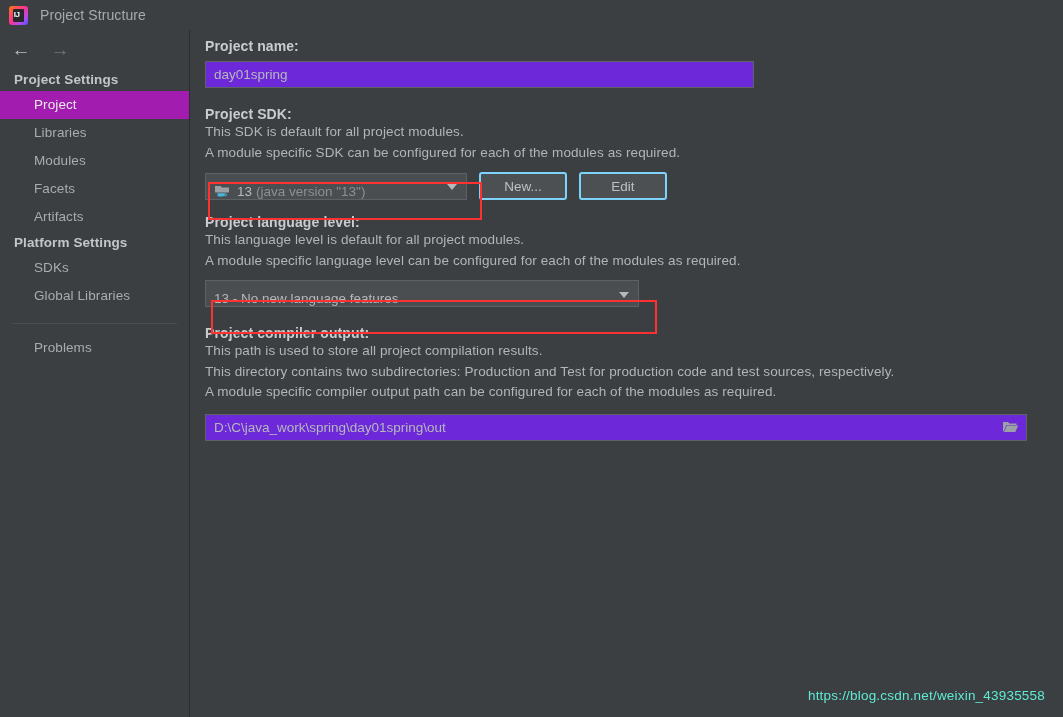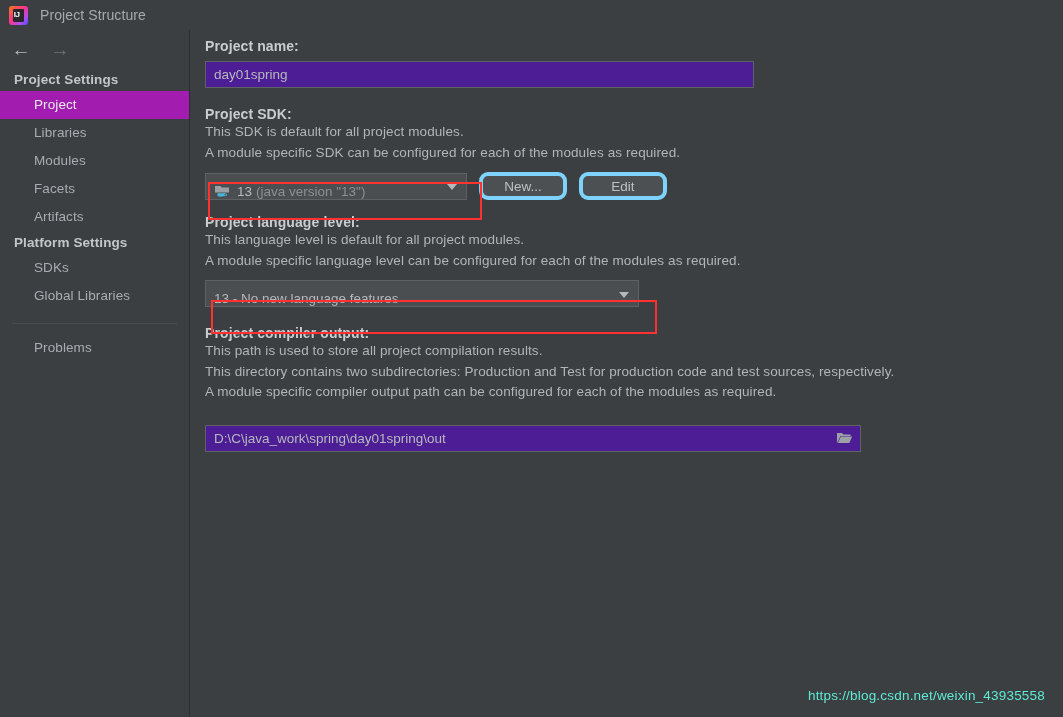--- a/index.html
+++ b/index.html
@@ -135,31 +135,31 @@
   .desc-line {
     font-size: 13.5px;
     color: #b2b5b8;
     line-height: 20.5px;
     letter-spacing: 0.1px;
   }
 
   
   .text-input {
     height: 27px;
-    background: #4c1d95;
+    background: #6d28d9;
     border: 1px solid #5e6264;
     display: flex;
     align-items: center;
     padding: 0 8px;
     font-size: 13.5px;
     color: #b6b9bc;
     position: relative;
   }
   .text-input.name   { width: 549px; margin-top: 7px; }
-  .text-input.output { width: 656px; margin-top: 22px; padding-right: 34px; }
+  .text-input.output { width: 822px; margin-top: 11px; padding-right: 34px; }
 
   .folder-browse {
     position: absolute;
     right: 7px; top: 50%;
     transform: translateY(-50%);
     width: 17px; height: 14px;
   }
 
   
   .combo {
@@ -202,22 +202,22 @@
     margin-right: 5px;
     flex: 0 0 auto;
     position: relative;
   }
 
   
   .btn {
     height: 28px;
     min-width: 88px;
     background: #4c5052;
-    border: 4px solid #7dd3fc;
-    border-radius: 9px;
+    border: 2px solid #7dd3fc;
+    border-radius: 3px;
     color: #bdc0c3;
     font-size: 13.5px;
     font-family: "Liberation Sans", sans-serif;
     display: inline-flex;
     align-items: center;
     justify-content: center;
   }
 
   .row-inline {
     display: flex;

